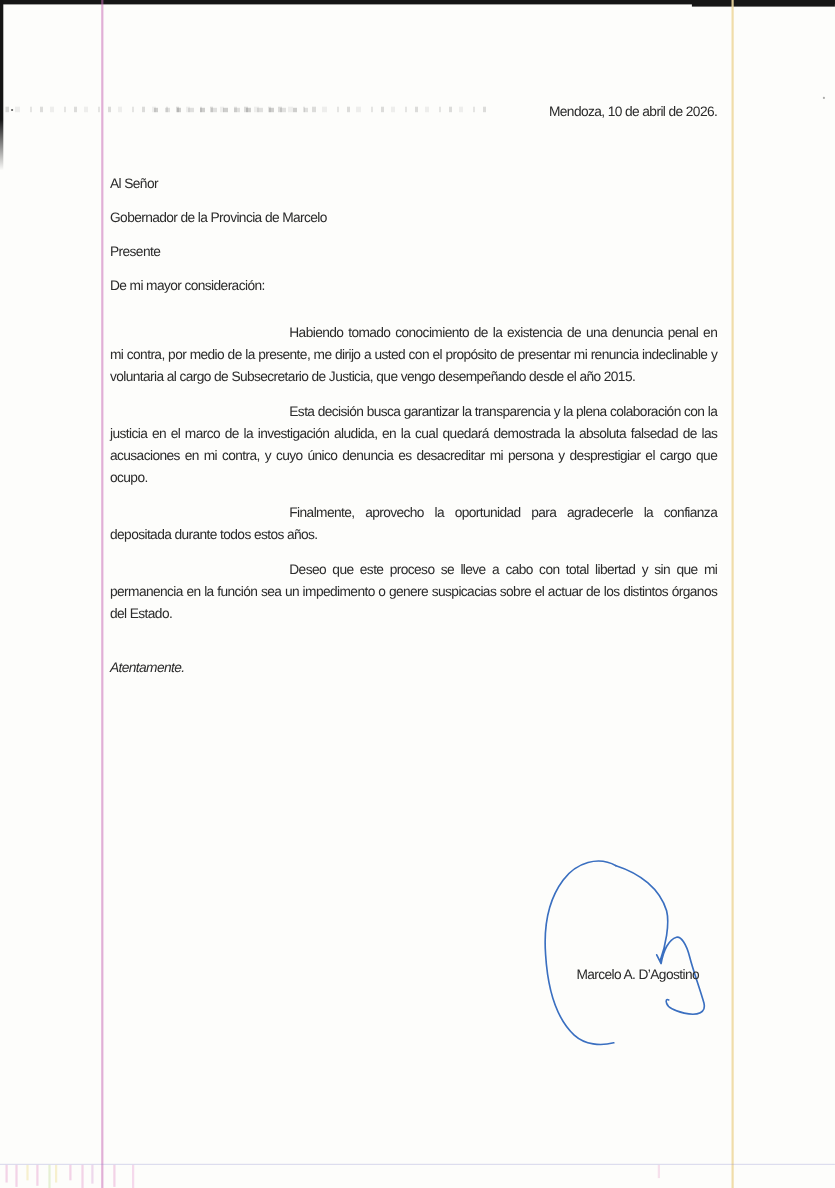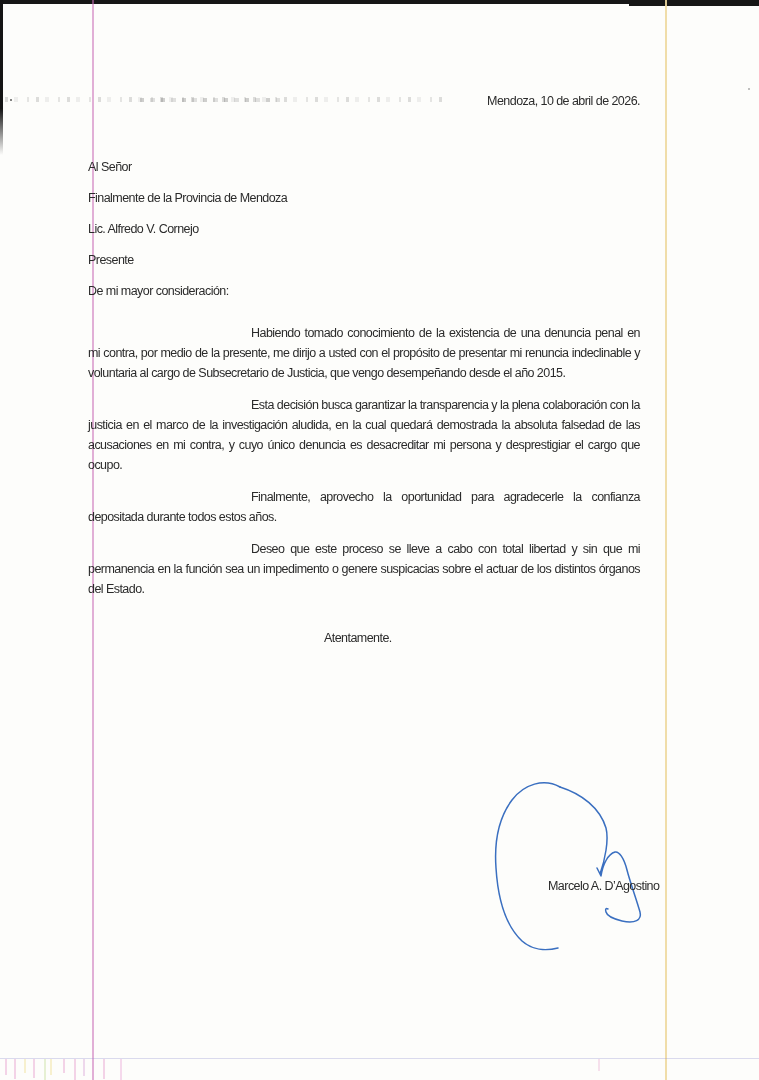--- a/index.html
+++ b/index.html
@@ -34,35 +34,35 @@
     background:repeating-linear-gradient(90deg,
       rgba(70,70,70,.5) 0 4px, rgba(0,0,0,0) 4px 10px,
       rgba(90,90,90,.35) 10px 15px, rgba(0,0,0,0) 15px 21px);
     filter:blur(.4px);}
   .speck{position:absolute;width:2px;height:2px;background:#333;border-radius:50%;opacity:.8;}
   .hline-bottom{position:absolute;left:0;top:1058px;width:759px;height:1px;
     background:rgba(140,140,205,.30);}
   .streak{position:absolute;top:1059px;width:2px;opacity:.5;}
   
   .letter{
-    position:absolute;left:88px;top:91px;width:552px;
+    position:absolute;left:100px;top:91px;width:552px;
     font-size:12.5px;letter-spacing:-0.55px;line-height:20px;
   }
   .date{text-align:right;}
   .address{margin-top:46px;}
   .address .addr-line{margin-bottom:11px;}
   .ref{margin-top:37px;text-align:right;}
   .salutation{}
   .paragraphs{margin-top:22px;}
   .paragraphs p{margin:0 0 12px 0;text-align:justify;text-indent:163px;}
-  .closing{margin-top:29px;margin-left:236px;}
+  .closing{margin-top:29px;font-style:italic;}
   .signature-svg{position:absolute;left:492px;top:778px;}
   .sig-path{fill:none;stroke:var(--color-signature);stroke-width:1.5;
     stroke-linecap:round;stroke-linejoin:round;}
-  .signer{position:absolute;left:548px;top:876px;font-size:12.5px;
+  .signer{position:absolute;left:524px;top:876px;font-size:12.5px;
     letter-spacing:-0.55px;line-height:20px;}
 </style>
 </head>
 <body>
 
 <div class="edge-top"></div>
 <div class="edge-top-right"></div>
 <div class="edge-left"></div>
 <div class="vline-pink"></div>
 <div class="vline-yellow"></div>
@@ -82,22 +82,21 @@
 <div class="streak" style="left:83px;height:17px;background:#dfb3de;"></div>
 <div class="streak" style="left:103px;height:20px;background:#e9a9d4;"></div>
 <div class="streak" style="left:120px;height:22px;background:#eeb6dd;"></div>
 <div class="streak" style="left:598px;height:12px;background:#f0c4dd;"></div>
 
 <div class="letter">
   <div class="date">Mendoza, 10 de abril de 2026.</div>
 
   <div class="address">
       <div class="addr-line">Al Señor</div>
-      <div class="addr-line">Finalmente de la Provincia de Mendoza</div>
-      <div class="addr-line">Lic. Alfredo V. Cornejo</div>
+      <div class="addr-line">Gobernador de la Provincia de Marcelo</div>
       <div class="addr-line">Presente</div>
     </div>
 
 
   <div class="salutation">De mi mayor consideración:</div>
 
   <div class="paragraphs">
       <p>Habiendo tomado conocimiento de la existencia de una denuncia penal en mi contra, por medio de la presente, me dirijo a usted con el propósito de presentar mi renuncia indeclinable y voluntaria al cargo de Subsecretario de Justicia, que vengo desempeñando desde el año 2015.</p>
       <p>Esta decisión busca garantizar la transparencia y la plena colaboración con la justicia en el marco de la investigación aludida, en la cual quedará demostrada la absoluta falsedad de las acusaciones en mi contra, y cuyo único denuncia es desacreditar mi persona y desprestigiar el cargo que ocupo.</p>
       <p>Finalmente, aprovecho la oportunidad para agradecerle la confianza depositada durante todos estos años.</p>

